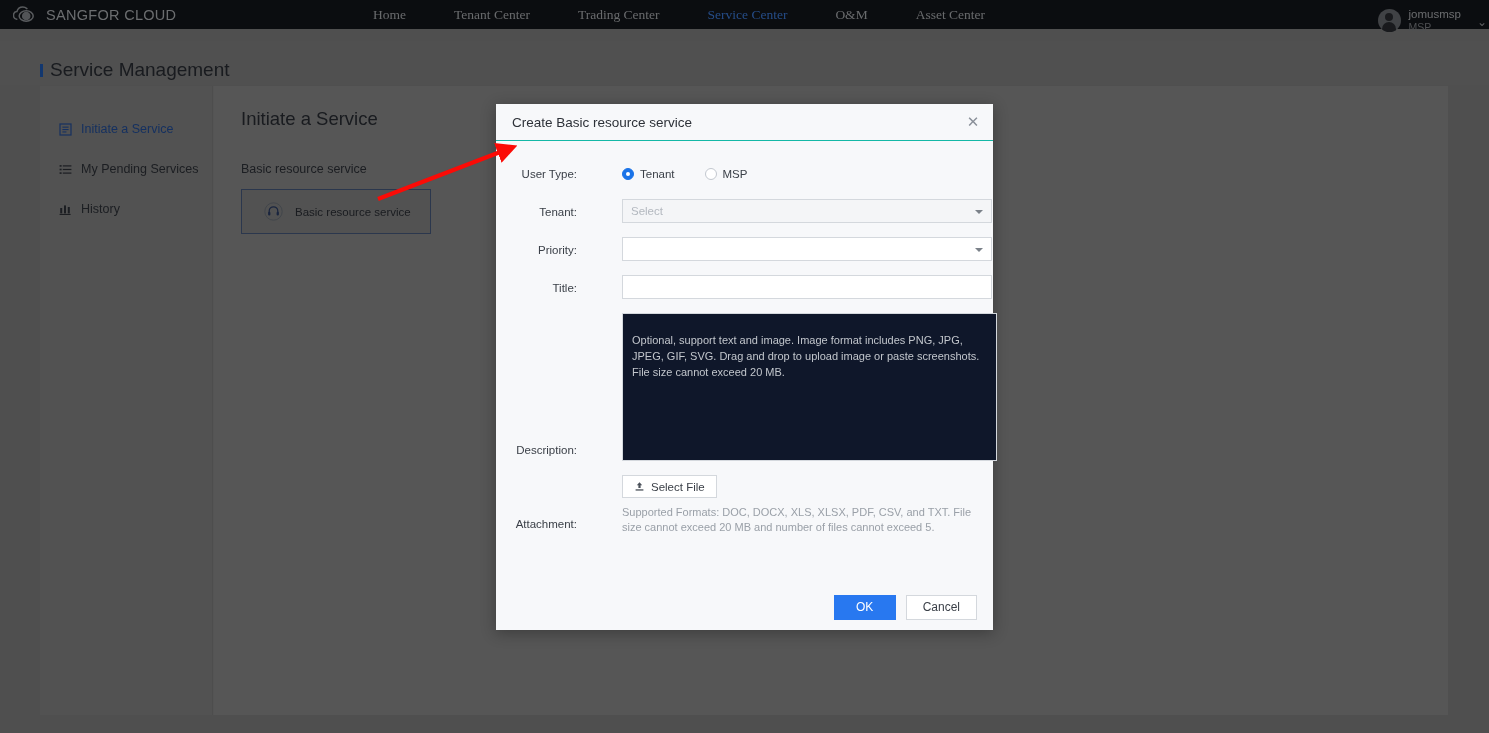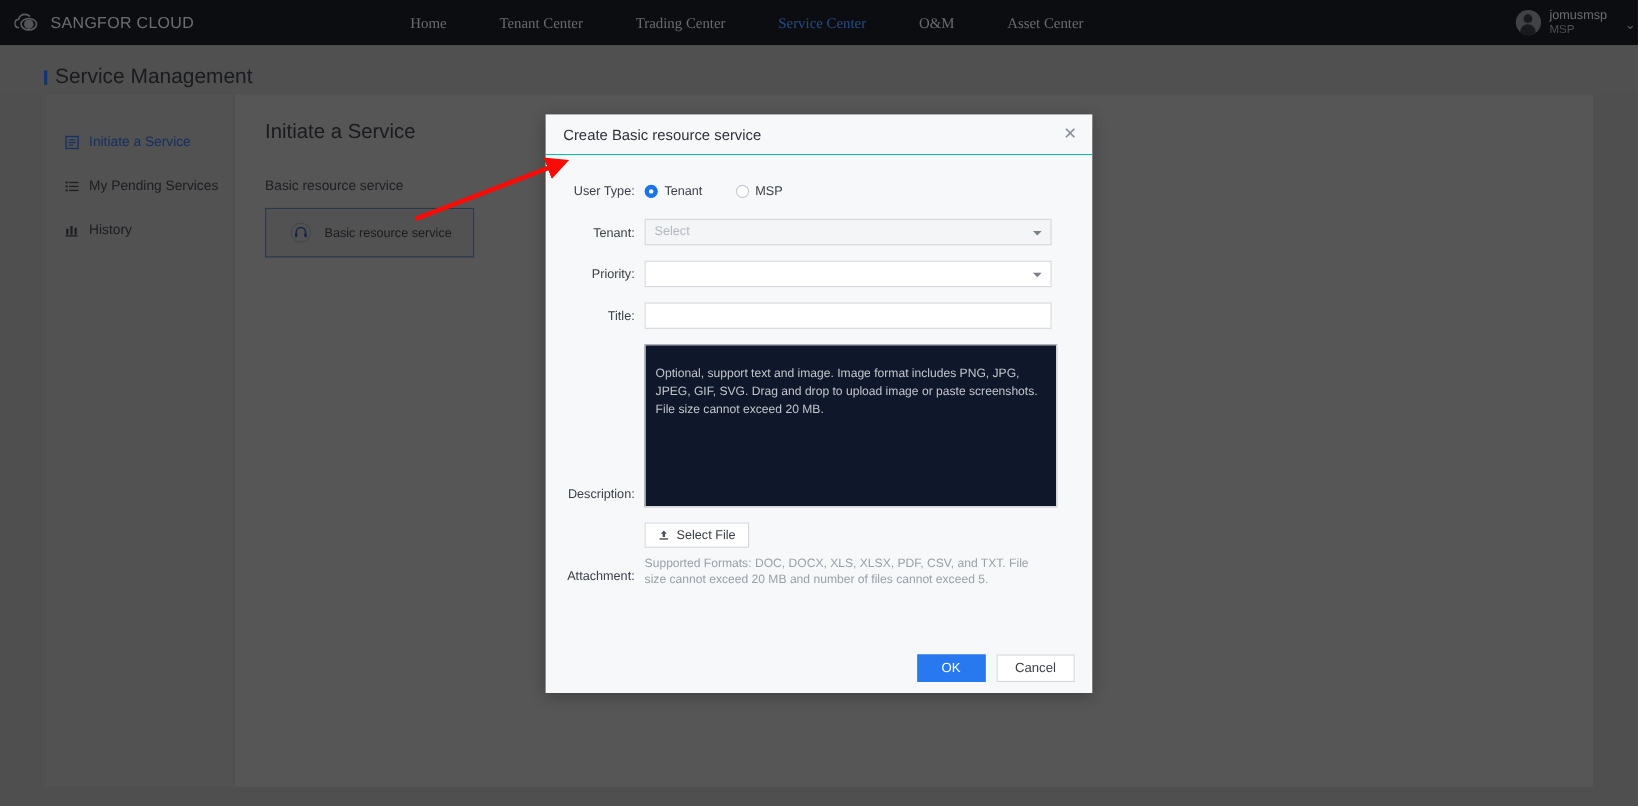--- a/index.html
+++ b/index.html
@@ -12,21 +12,21 @@
   }
 
   
   #page {
     position: absolute; inset: 0;
     background: #898989;
   }
 
   
   #topbar {
-    position: absolute; top: 0; left: 0; width: 1489px; height: 41px;
+    position: absolute; top: 0; left: 0; width: 1489px; height: 29px;
     background: #14171c;
     display: flex; align-items: center;
   }
   #brand {
     display: flex; align-items: center; gap: 9px;
     margin-left: 13px; width: 300px;
   }
   #brand .logo { width: 24px; height: 20px; position: relative; display:block; }
   #brand .name {
     color: #b9bcc0; font-size: 14.5px; letter-spacing: .3px; white-space: nowrap;
@@ -138,21 +138,21 @@
     position: absolute; right: 11px; top: 9px;
     width: 18px; height: 18px; cursor: pointer;
     color: #8a9099; font-size: 15px; line-height: 18px; text-align: center;
   }
 
   .frow { display: flex; align-items: flex-end; margin-top: 14px; }
   .flab {
     width: 90px; text-align: right; padding-right: 9px;
     font-size: 11.5px; color: #3b4048; line-height: 22px; flex: none;
   }
-  .fctl { flex: 1; padding-right: 30px; }
+  .fctl { flex: 1; padding-right: 30px; margin-left: 36px; }
 
   .radios { display: flex; align-items: center; gap: 30px; line-height: 22px; }
   .radio { display: flex; align-items: center; gap: 6px; cursor: pointer; font-size: 11.5px; color: #3b4048; }
   .rdot {
     width: 12px; height: 12px; border-radius: 50%;
     border: 1px solid #c3c8cf; background: #fff; flex: none; position: relative;
   }
   .radio.on .rdot { border-color: #1a73e8; background: #1a73e8; }
   .radio.on .rdot::after {
     content: ""; position: absolute; left: 3px; top: 3px;

